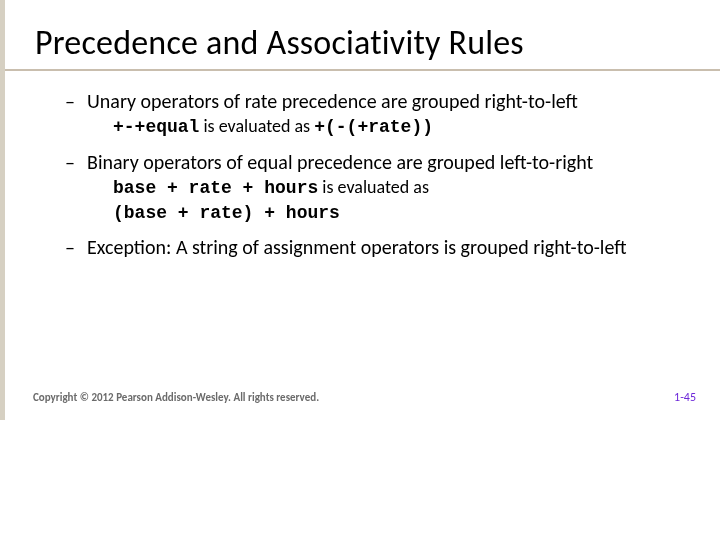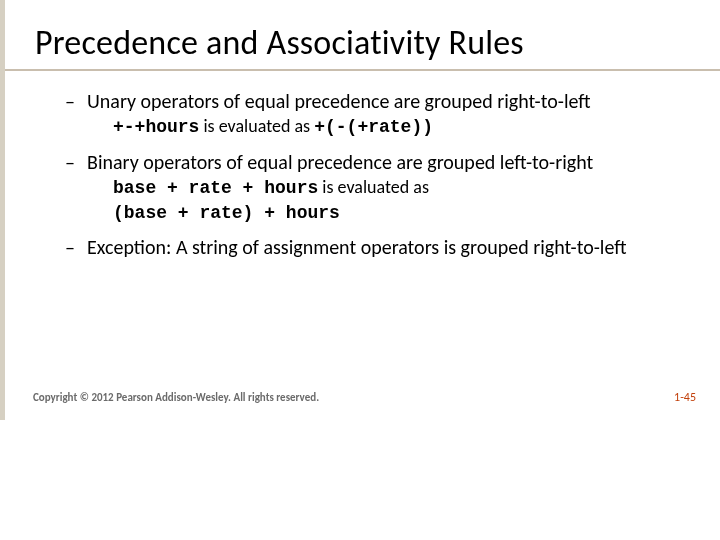--- a/index.html
+++ b/index.html
@@ -68,38 +68,38 @@
     left: 28px;
     font-size: 11px;
     color: #6b6b6b;
     font-weight: bold;
   }
   .pagenum {
     position: absolute;
     bottom: 16px;
     right: 24px;
     font-size: 12px;
-    color: #c2410c;
+    color: #6d28d9;
   }
 </style>
 </head>
 <body>
 
 <div class="slide">
 
   <div class="title">Precedence and Associativity Rules</div>
 
   <div class="content">
 
     <div class="bullet">
       <div class="dash">–</div>
-      <div class="btext">Unary operators of equal precedence are grouped right-to-left</div>
+      <div class="btext">Unary operators of rate precedence are grouped right-to-left</div>
     </div>
     <div class="sub">
-      <span class="code">+-+hours</span><span class="plain"> is evaluated as </span><span class="code">+(-(+rate))</span>
+      <span class="code">+-+equal</span><span class="plain"> is evaluated as </span><span class="code">+(-(+rate))</span>
     </div>
 
     <div class="bullet">
       <div class="dash">–</div>
       <div class="btext">Binary operators of equal precedence are grouped left-to-right</div>
     </div>
     <div class="sub">
       <span class="code">base + rate + hours</span><span class="plain"> is evaluated as</span><br>
       <span class="code">(base + rate) + hours</span>
     </div>

